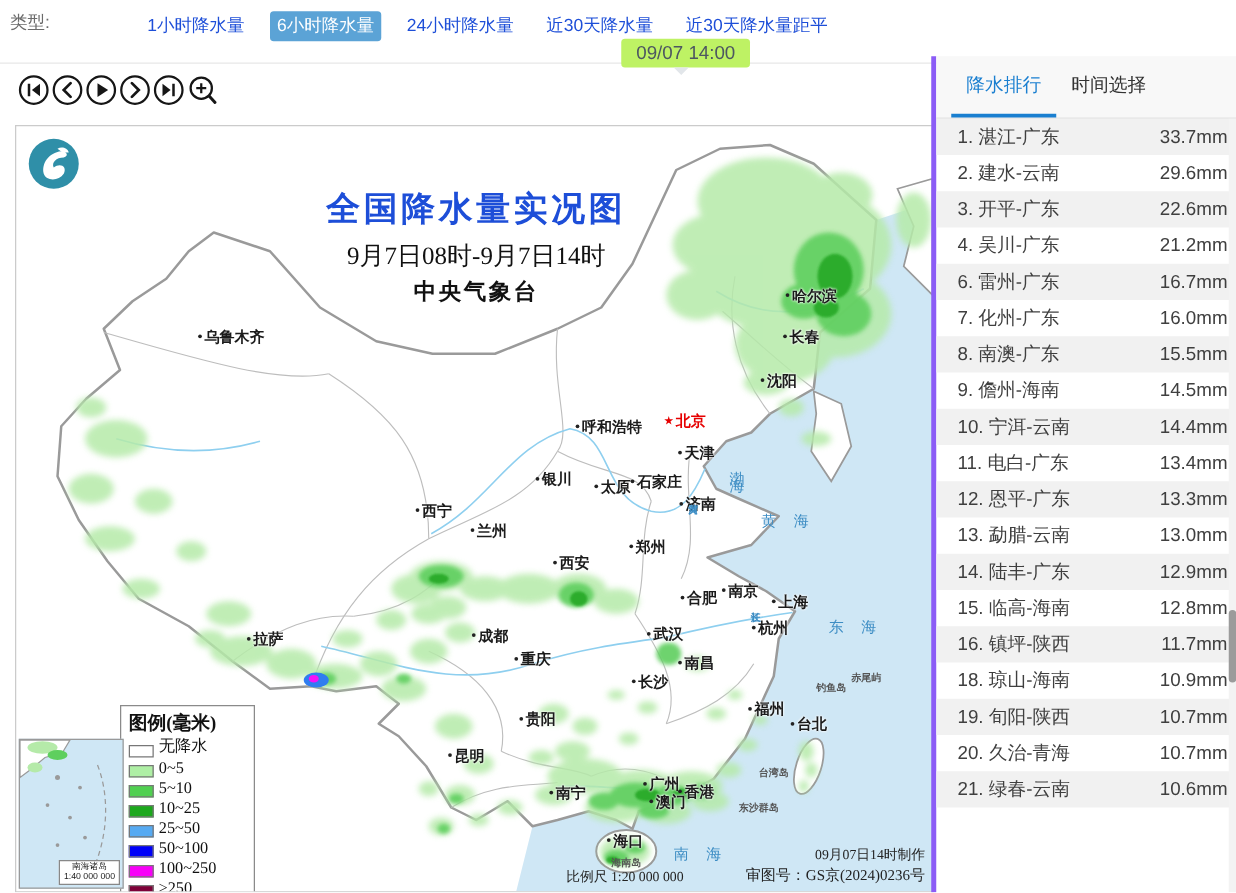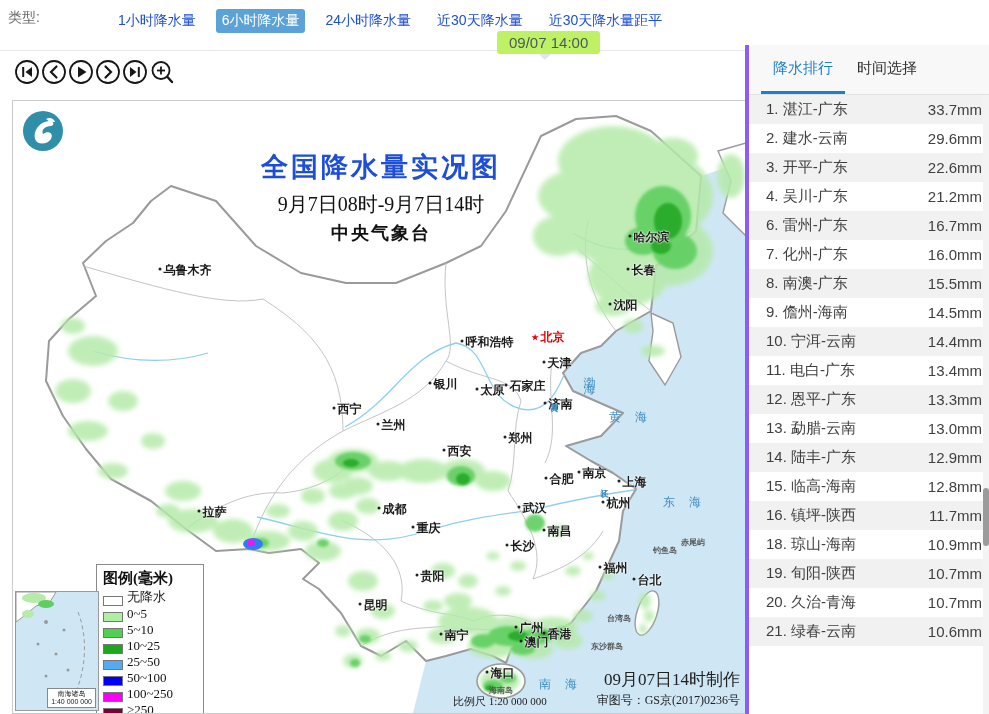--- a/index.html
+++ b/index.html
@@ -37,21 +37,21 @@
   .city{position:absolute;transform:translate(-50%,-50%);font-size:12px;font-weight:600;color:#1b1b1b;
         white-space:nowrap;text-shadow:0 0 2px #fff,0 0 2px #fff;}
   .city:before{content:"";display:inline-block;width:3px;height:3px;background:#222;border-radius:50%;
                vertical-align:3px;margin-right:2px;}
   .city.capital{color:#e60000;}
   .city.capital:before{content:"★";width:auto;height:auto;background:none;font-size:8px;color:#e60000;vertical-align:1px;}
   .sea{position:absolute;transform:translate(-50%,-50%);color:#3d8dc4;font-size:12px;letter-spacing:14px;white-space:nowrap;}
   .sea.vert{writing-mode:vertical-rl;letter-spacing:6px;}
   .tiny{position:absolute;transform:translate(-50%,-50%);font-size:8px;color:#555;white-space:nowrap;font-weight:bold;}
   .tiny.river{color:#3d8dc4;writing-mode:vertical-rl;}
-  .made{position:absolute;right:6px;bottom:22px;font-family:"Liberation Serif",serif;font-size:17px;color:#222;}
+  .made{position:absolute;right:6px;bottom:22px;font-family:"Liberation Serif",serif;font-size:11px;color:#222;}
   .scaleline{position:absolute;left:440px;bottom:4px;font-family:"Liberation Serif",serif;font-size:11px;color:#222;text-align:right;}
   .approval{position:absolute;right:6px;bottom:4px;font-family:"Liberation Serif",serif;font-size:12px;color:#222;}
 
   
   .legend{position:absolute;left:83px;top:463px;width:108px;background:#fff;border:1px solid #8a8a8a;
           padding:4px 6px 5px;box-sizing:border-box;font-family:"Liberation Serif",serif;}
   .lg-title{font-size:15px;font-weight:bold;color:#111;margin-bottom:2px;}
   .lg-row{display:flex;align-items:flex-end;height:16px;font-size:13px;color:#111;}
   .sw{width:20px;height:10px;border:1px solid #777;margin-right:4px;box-sizing:border-box;flex:0 0 20px;}
 
@@ -397,21 +397,21 @@
         <path d="M62,20 C70,40 72,70 60,100" fill="none" stroke="#9a9a9a" stroke-dasharray="4 3"></path>
       </svg>
       <div class="inset-box">
         <div>南海诸岛</div>
         <div>1:40 000 000</div>
       </div>
     </div>
 
     <div class="made">09月07日14时制作</div>
     <div class="scaleline">比例尺 1:20 000 000</div>
-    <div class="approval">审图号：GS京(2017)0236号</div>
+    <div class="approval">审图号：GS京(2024)0236号</div>
   </div>
 
   <div class="panel">
     <div class="panel-tabs">
       <div class="ptab active">降水排行</div>
       <div class="ptab">时间选择</div>
     </div>
     <div class="list">
       <div class="row">
           <span>1. 湛江-广东</span>

